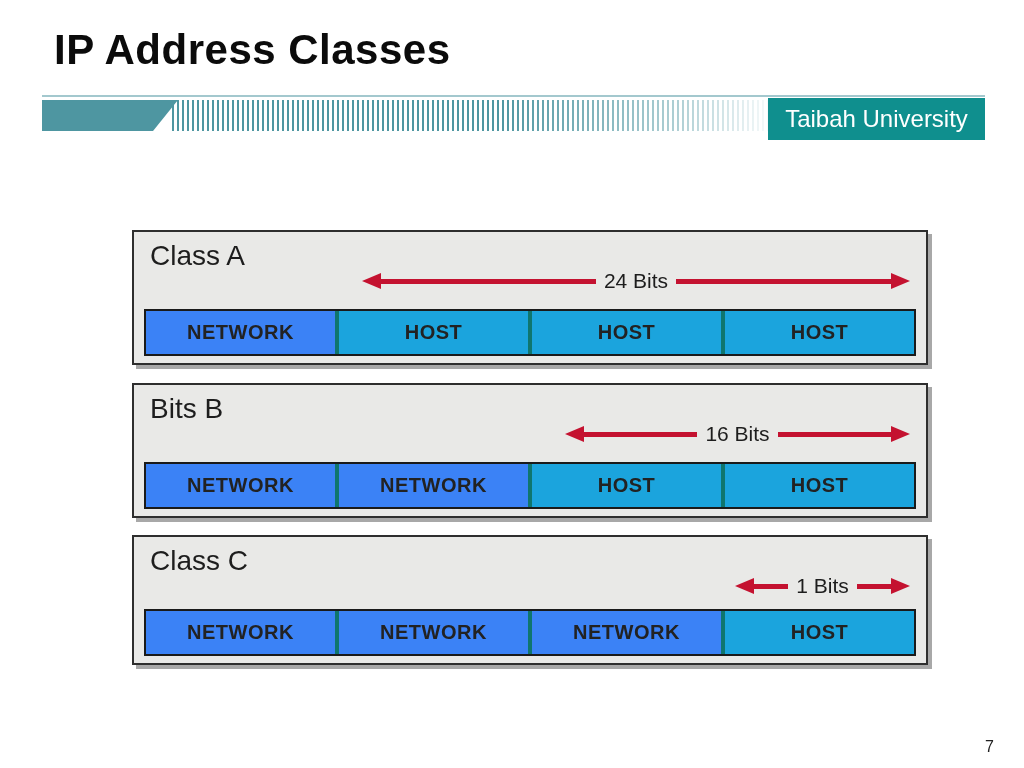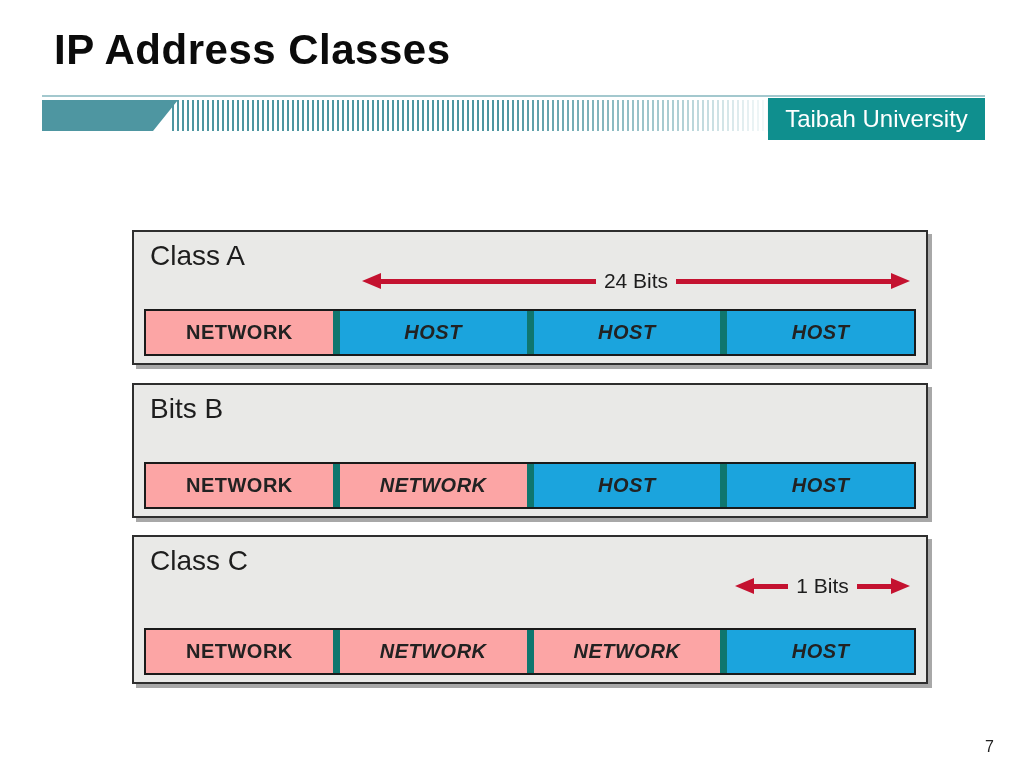--- a/index.html
+++ b/index.html
@@ -74,21 +74,21 @@
   .panel {
     position: absolute;
     left: 132px;
     width: 796px; height: 135px;
     background: #e9e9e7;
     border: 2px solid #2e2e2e;
     box-shadow: 4px 4px 0 #a8a8a8;
   }
   .panel-a { top: 230px; }
   .panel-b { top: 383px; }
-  .panel-c { top: 535px; height: 149px; }
+  .panel-c { top: 535px; height: 130px; }
 
   .panel .class-label {
     position: absolute;
     left: 16px; top: 8px;
     font-size: 28px;
     font-weight: 400;
     color: #1d1d1d;
   }
 
   
@@ -128,22 +128,22 @@
   .cell {
     flex: 1 1 0;
     display: flex;
     align-items: center;
     justify-content: center;
     font-size: 20px;
     font-weight: 700;
     letter-spacing: 0.5px;
     color: #222222;
   }
-  .cell + .cell { border-left: 7px solid #0f766e; font-style: italic; }
-  .cell.network { background: #fca5a5; }
+  .cell + .cell { border-left: 4px solid #0f766e; }
+  .cell.network { background: #3b82f6; }
   .cell.host    { background: #1ba4dd; }
 
   
   .page-number {
     position: absolute;
     right: 30px; bottom: 12px;
     font-size: 16px;
     color: #222222;
   }
 </style>
@@ -175,20 +175,27 @@
   <div class="cells">
     <div class="cell network">NETWORK</div>
     <div class="cell host">HOST</div>
     <div class="cell host">HOST</div>
     <div class="cell host">HOST</div>
   </div>
 </div>
 
 <div class="panel panel-b">
   <div class="class-label">Bits B</div>
+  <div class="bits-arrow">
+    <span class="arrow-head left"></span>
+    <span class="arrow-line"></span>
+    <span class="bits-label">16 Bits</span>
+    <span class="arrow-line"></span>
+    <span class="arrow-head right"></span>
+  </div>
   <div class="cells">
     <div class="cell network">NETWORK</div>
     <div class="cell network">NETWORK</div>
     <div class="cell host">HOST</div>
     <div class="cell host">HOST</div>
   </div>
 </div>
 
 <div class="panel panel-c">
   <div class="class-label">Class C</div>

